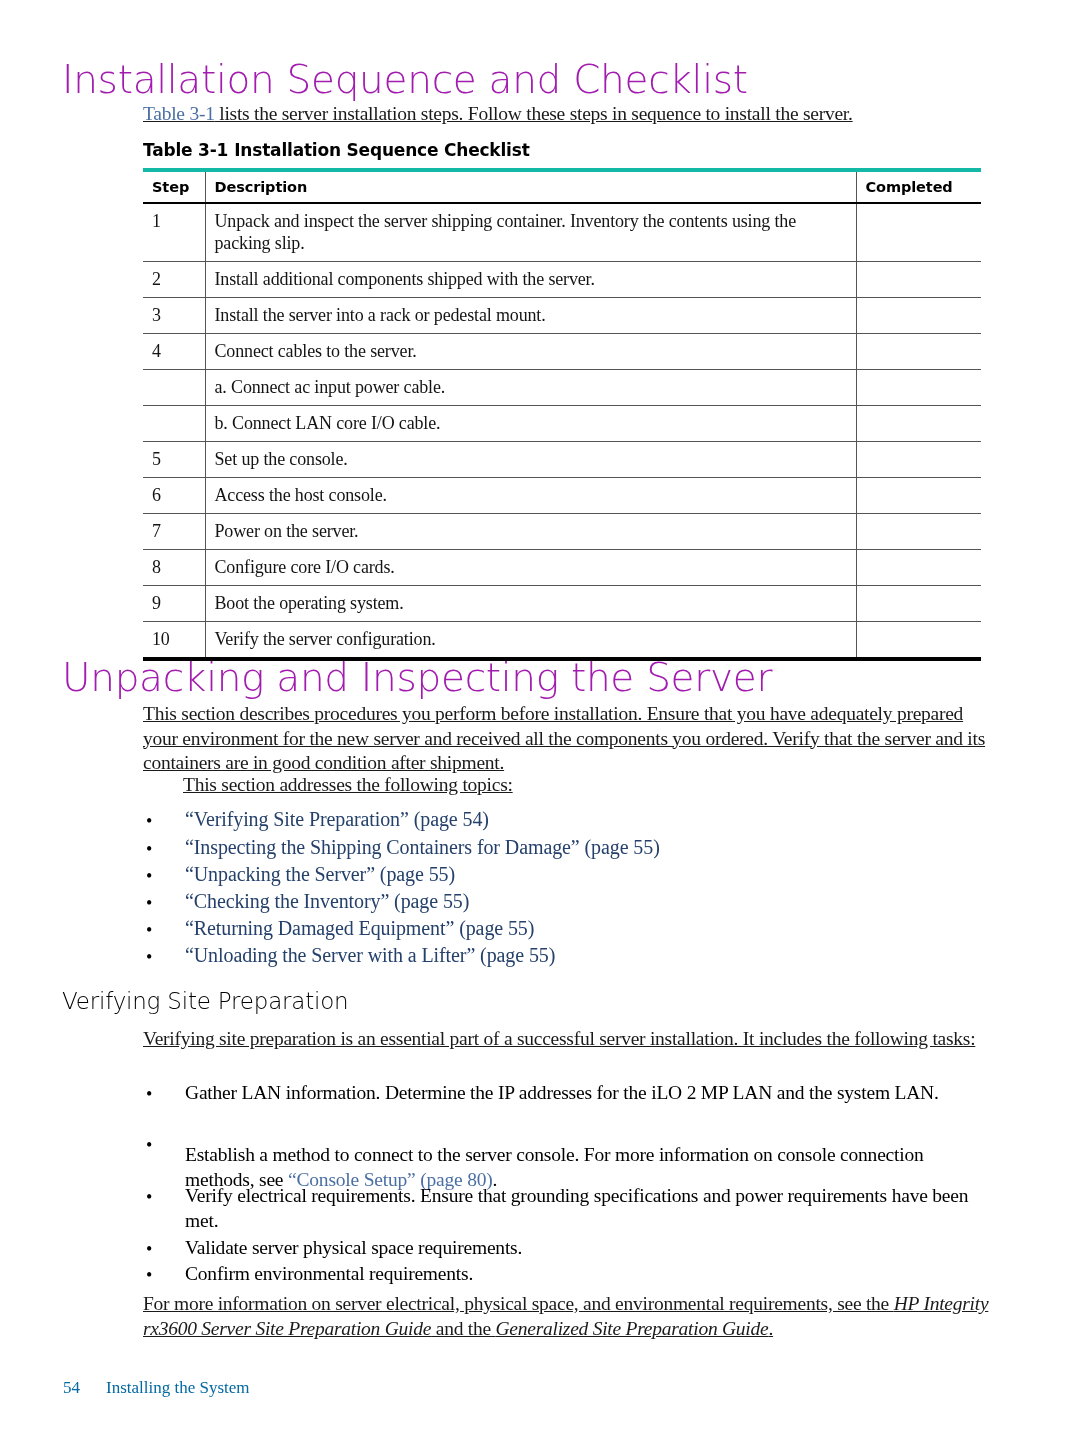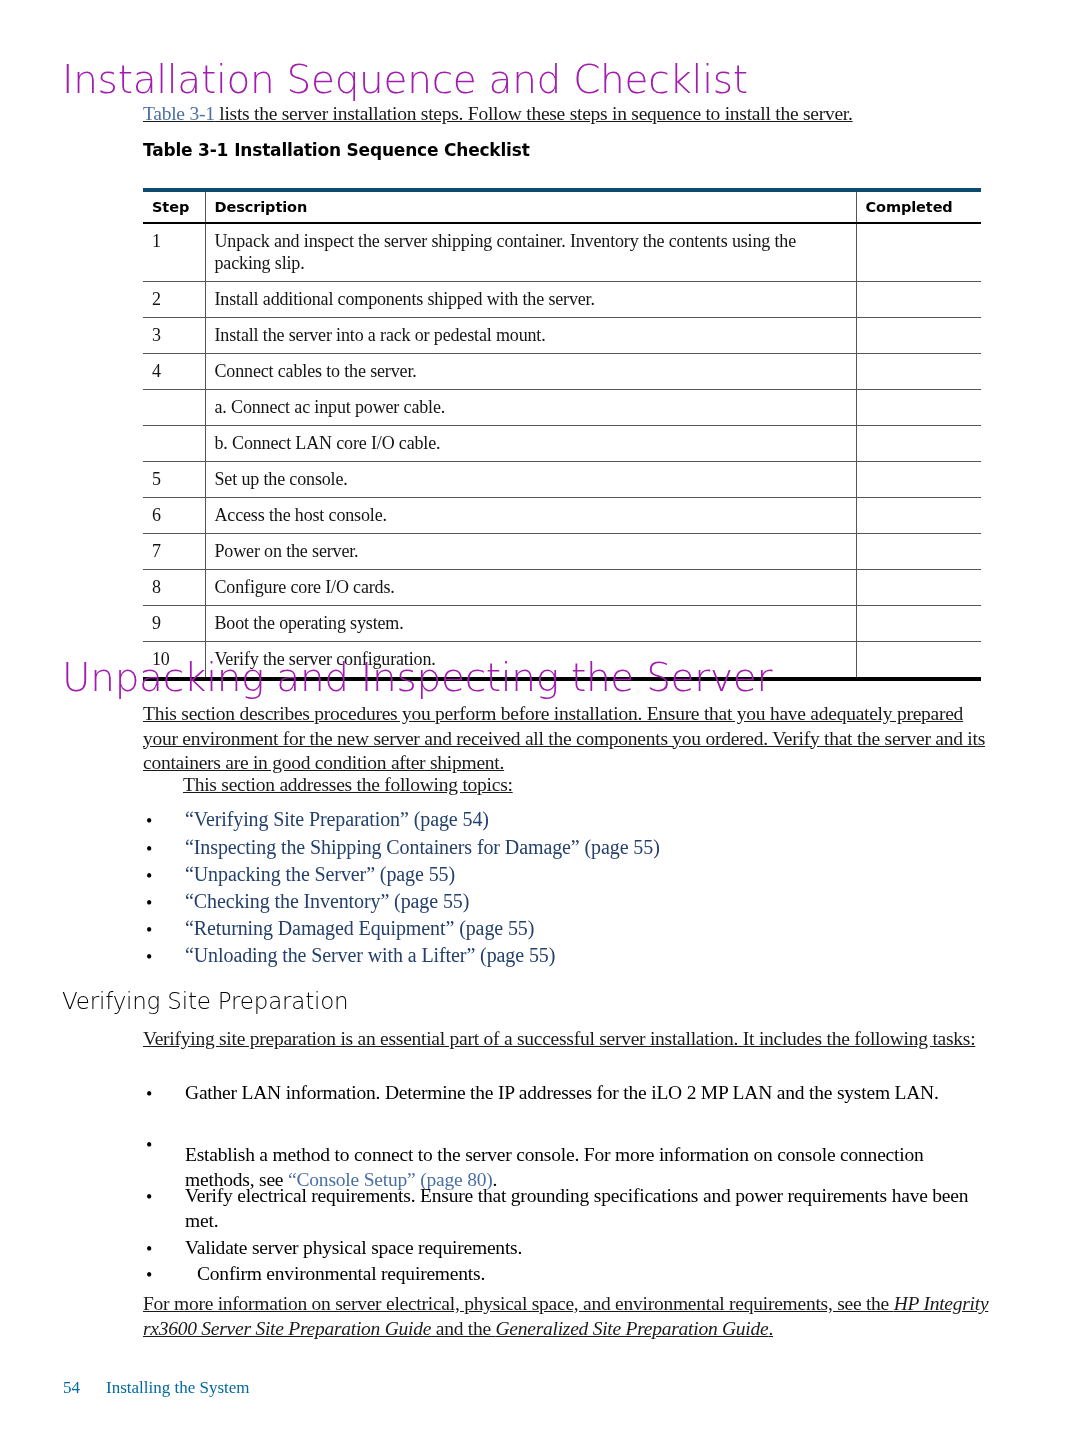--- a/index.html
+++ b/index.html
@@ -71,25 +71,25 @@
     font-size: 17px;
     letter-spacing: -0.2px;
     white-space: nowrap;
   }
   .tbl-caption .cap-gap { padding-left: 6px; }
 
   
   .checklist-table {
     position: absolute;
     left: 143px;
-    top: 188px;
+    top: 168px;
     width: 838px;
     border-collapse: collapse;
     table-layout: fixed;
-    border-top: 4px solid #0c4a6e;
+    border-top: 4px solid #14b8a6;
     border-bottom: 4px solid #000;
   }
   .checklist-table col.c-step { width: 62px; }
   .checklist-table col.c-desc { width: 651px; }
   .checklist-table col.c-done { width: 125px; }
 
   .checklist-table th {
     font-family: "DejaVu Sans", "Liberation Sans", sans-serif;
     font-weight: bold;
     font-size: 14.5px;
@@ -298,21 +298,21 @@
       <span class="b-text" style="top:1183px; width:808px;">Verify electrical requirements. Ensure that grounding specifications and power requirements have been met.</span>
     </div>
 
     <div class="bullet-item">
       <span class="b-dot" style="top:1236px;">•</span>
       <span class="b-text" style="top:1235px;">Validate server physical space requirements.</span>
     </div>
 
     <div class="bullet-item">
       <span class="b-dot" style="top:1262px;">•</span>
-      <span class="b-text" style="top:1261px;margin-left:12px;">Confirm environmental requirements.</span>
+      <span class="b-text" style="top:1261px;">Confirm environmental requirements.</span>
     </div>
   </div>
 
   <div class="body-p tight" style="top:1292px; width:848px;"><span>For more information on server electrical, physical space, and environmental requirements, see the </span><span class="ital">HP Integrity rx3600 Server Site Preparation Guide</span><span> and the </span><span class="ital">Generalized Site Preparation Guide</span><span>.</span></div>
 
   <div class="footer"><span class="pg">54</span><span>Installing the System</span></div>
 
 </div>
 
 </body></html>

